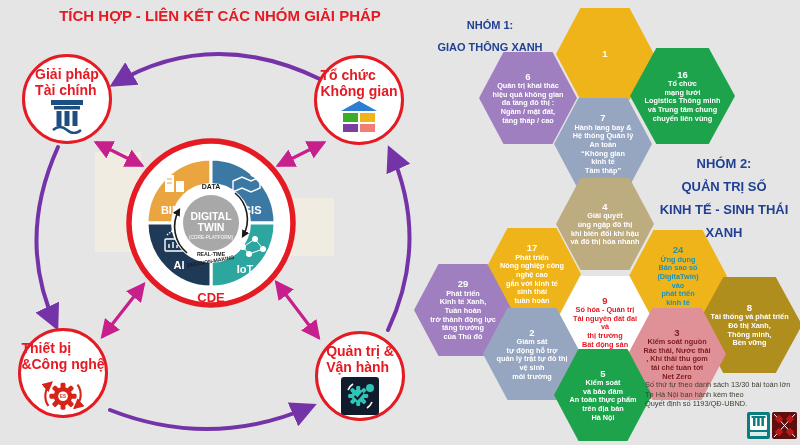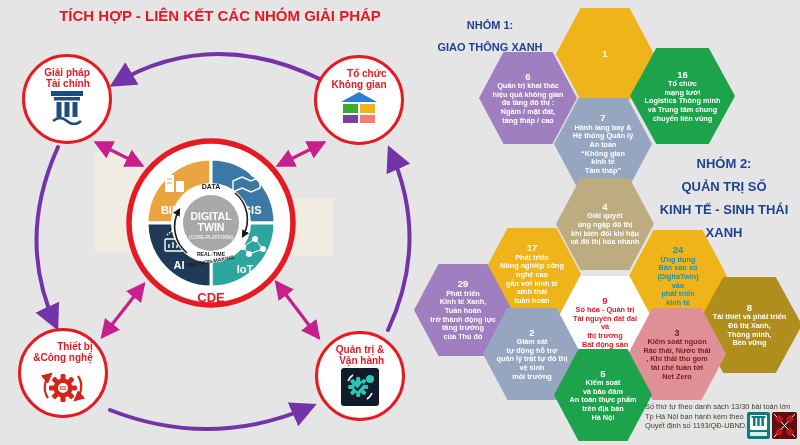--- a/index.html
+++ b/index.html
@@ -17,22 +17,22 @@
   .arrows-layer{position:absolute;left:0;top:0;z-index:1}
   .arrow-purple{stroke:var(--purple-arrow);stroke-width:4;fill:none;stroke-linecap:round}
   .arrow-magenta{stroke:var(--magenta-arrow);stroke-width:3.2;fill:none;stroke-linecap:round}
   .mk-purple{fill:var(--purple-arrow)} .mk-magenta{fill:var(--magenta-arrow)} .mk-dark{fill:#1a1a1a}
 
   .main-title{position:absolute;left:55px;top:7px;width:330px;text-align:center;
     color:var(--accent-red);font-weight:bold;font-size:15px;z-index:2}
 
   .node{position:absolute;width:90px;height:90px;border:3px solid var(--accent-red);border-radius:50%;
     background:#fff;display:flex;flex-direction:column;align-items:center;padding-top:10px;z-index:2}
-  .node-label{color:var(--accent-red);font-weight:bold;font-size:10px;line-height:1.12;
-    text-align:right;white-space:pre-line}
+  .node-label{color:var(--accent-red);font-weight:bold;font-size:14px;line-height:1.12;
+    text-align:left;white-space:pre-line}
   .node-icon{margin-top:2px}
   .node-tl{left:22px;top:54px} .node-tr{left:314px;top:55px}
   .node-bl{left:18px;top:328px} .node-br{left:315px;top:331px}
 
   .center-diagram{position:absolute;left:123px;top:135px;width:175px;height:175px;z-index:2}
   .q-bim{fill:var(--bim);stroke:#fff;stroke-width:3} .q-gis{fill:var(--gis);stroke:#fff;stroke-width:3}
   .q-ai{fill:var(--ai);stroke:#fff;stroke-width:3} .q-iot{fill:var(--iot);stroke:#fff;stroke-width:3}
   .ring{fill:#fff;stroke:var(--accent-red);stroke-width:5.5}
   .core{fill:var(--core-gray)}
   .qlabel{fill:#fff;font-weight:bold;font-size:11px;text-anchor:middle}
@@ -52,21 +52,21 @@
     clip-path:polygon(25% 0,75% 0,100% 50%,75% 100%,25% 100%,0 50%);
     display:flex;flex-direction:column;align-items:center;justify-content:center;text-align:center}
   .hex-num{font-weight:bold;font-size:9.5px;line-height:1.2}
   .hex-text{font-weight:bold;font-size:7.3px;line-height:1.18;white-space:pre-line}
   .hx1{left:556px;top:8px}   .hx6{left:479px;top:52px}  .hx16{left:630px;top:48px;width:105px;height:96px}
   .hx7{left:554px;top:98px}  .hx4{left:556px;top:178px} .hx17{left:483px;top:228px}
   .hx24{left:629px;top:230px}.hx29{left:414px;top:264px}.hx9{left:556px;top:276px}
   .hx8{left:697px;top:277px;width:105px;height:96px}    .hx2{left:483px;top:308px}
   .hx3{left:628px;top:308px} .hx5{left:554px;top:349px}
 
-  .footnote{position:absolute;left:645px;top:402px;width:155px;color:#3F3F2F;
+  .footnote{position:absolute;left:645px;top:380px;width:155px;color:#3F3F2F;
     font-size:7.4px;line-height:1.3;white-space:pre-line;z-index:2}
   .logo{position:absolute;z-index:2}
   .logo-teal{left:747px;top:412px} .logo-red{left:772px;top:412px}
 </style>
 </head>
 <body>
 
 <div class="canvas">
 
   <div class="bg-shade shade-a"></div>
@@ -297,21 +297,21 @@
   <div class="hex hx9" style="background: rgb(255, 255, 255); color: rgb(229, 26, 35);">
     <div class="hex-num">9</div>
     <div class="hex-text">Số hóa - Quản trị
 Tài nguyên đất đai
 và
 thị trường
 Bất động sản</div>
   </div>
   <div class="hex hx8" style="background: rgb(176, 142, 30); color: rgb(255, 255, 255);">
     <div class="hex-num">8</div>
-    <div class="hex-text">Tái thiết và phát triển
+    <div class="hex-text">Tái thống và phát triển
 Đô thị Xanh,
 Thông minh,
 Bền vững</div>
   </div>
   <div class="hex hx2" style="background: rgb(151, 166, 192); color: rgb(255, 255, 255);">
     <div class="hex-num">2</div>
     <div class="hex-text">Giám sát
 tự động hỗ trợ
 quản lý trật tự đô thị
 vệ sinh

